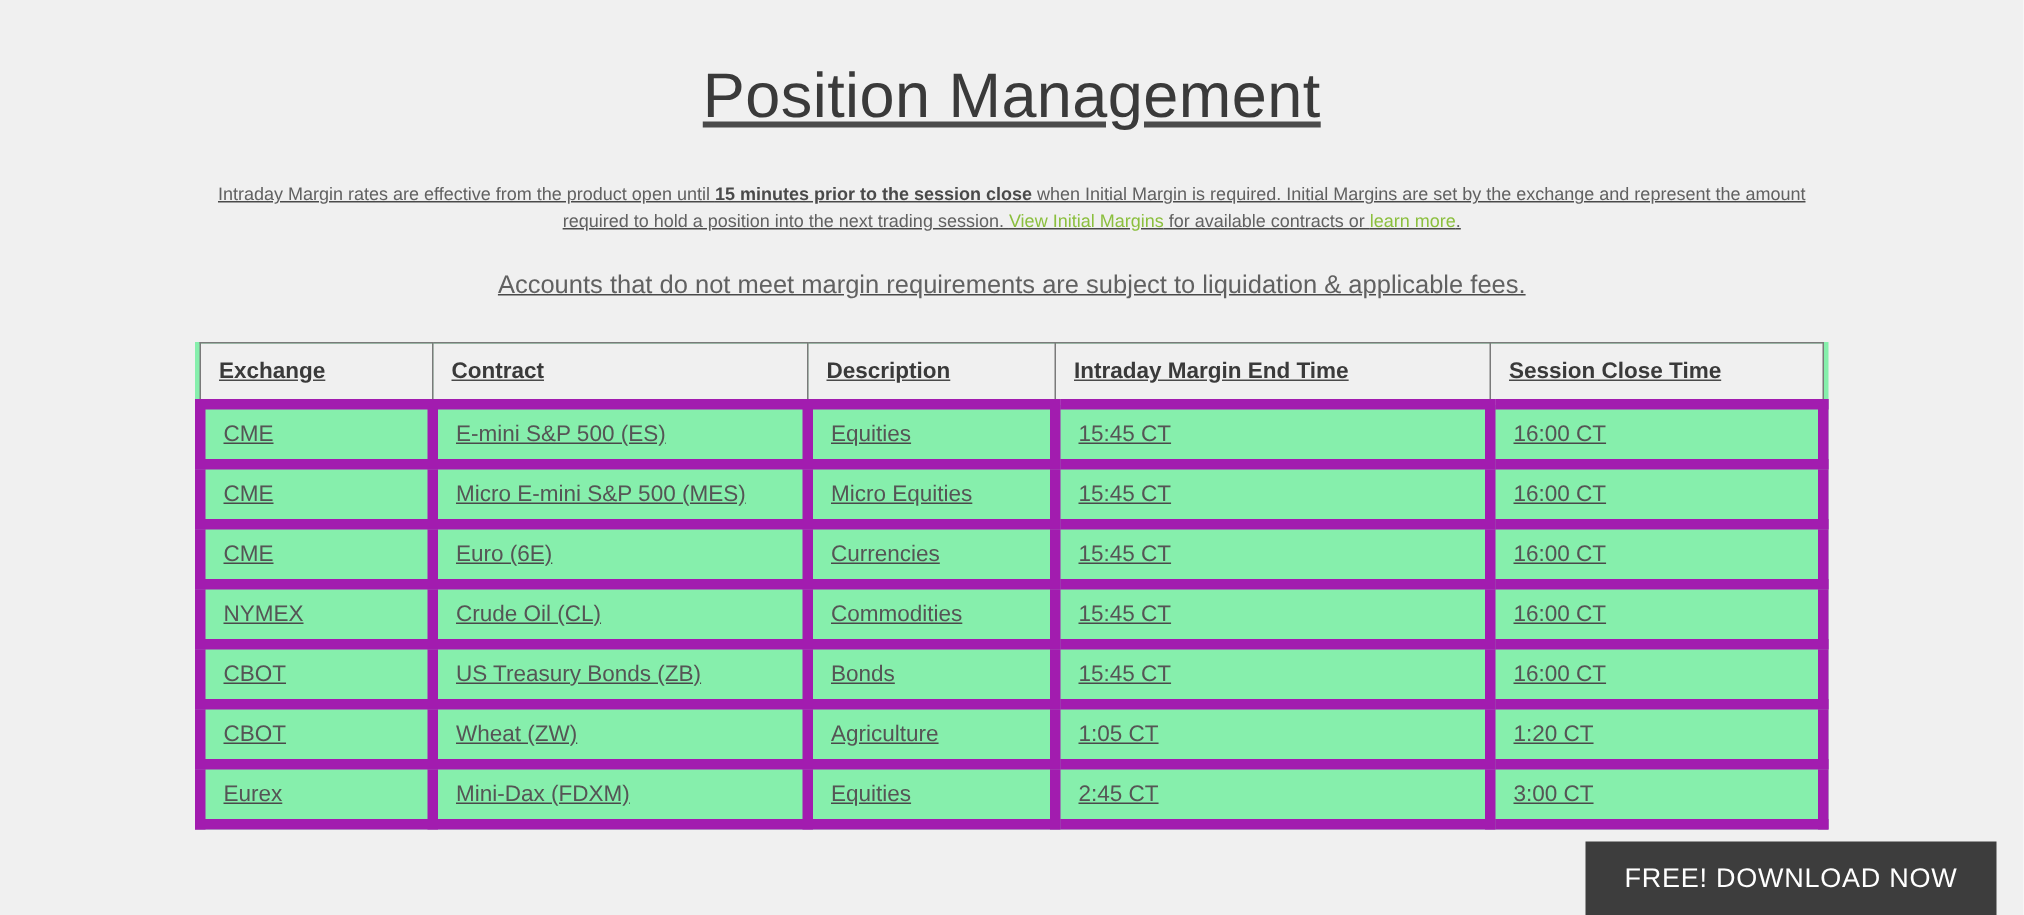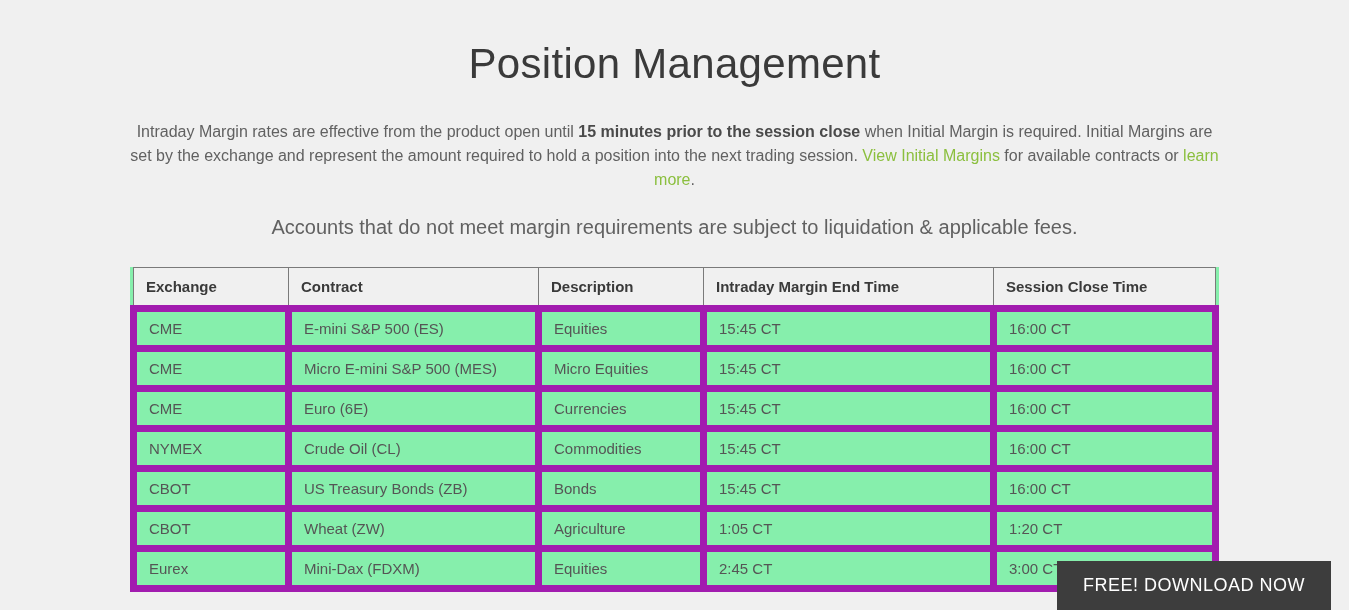--- a/index.html
+++ b/index.html
@@ -11,47 +11,48 @@
       font-family: -apple-system, BlinkMacSystemFont, "Segoe UI", Helvetica, Arial, sans-serif;
       background: #ffffff;
       color: #4a4a4a;
       width: 1349px;
     }
     .page-wrap {
       background: #f0f0f0;
       padding: 40px 130px 0 130px;
       position: relative;
       min-height: 610px;
+      text-decoration: underline;
     }
     .title {
       text-align: center;
       font-size: 42px;
       font-weight: 300;
       color: #3a3a3a;
       margin-bottom: 32px;
       letter-spacing: 0.3px;
     }
     .intro {
       text-align: center;
-      font-size: 16px;
+      font-size: 12px;
       line-height: 1.5;
       color: #616161;
       margin-bottom: 24px;
     }
     .intro strong {
       font-weight: 700;
       color: #4a4a4a;
     }
     .intro a {
       color: #8bbf3e;
       text-decoration: none;
     }
     .note {
       text-align: center;
-      font-size: 20px;
+      font-size: 17px;
       color: #616161;
       margin-bottom: 28px;
     }
     table {
       width: 100%;
       border-collapse: collapse;
       background: #86efac;
       font-size: 15px;
     }
     thead th {

